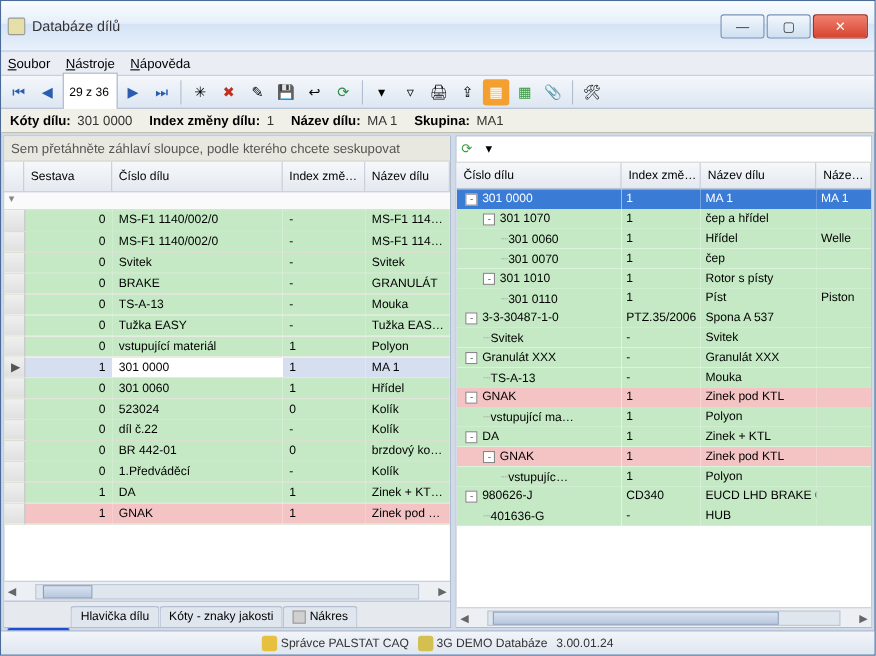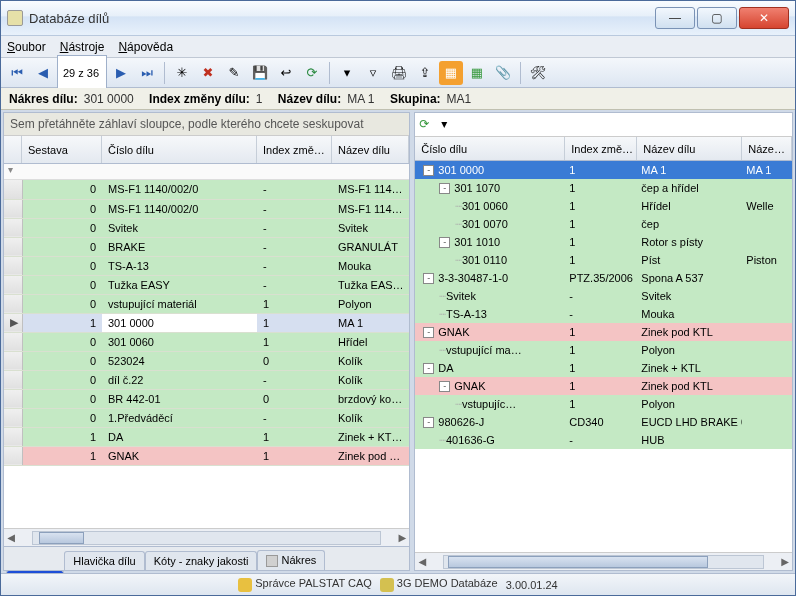--- a/index.html
+++ b/index.html
@@ -9,21 +9,21 @@
     background: #d0dae8;
     width: 796px;
     height: 596px;
     overflow: hidden;
     display: flex;
     flex-direction: column;
     border: 1px solid #4a6a9a;
   }
   
   .titlebar {
-    height: 35px;
+    height: 46px;
     background: linear-gradient(to bottom, #f9fcff 0%, #e6eff9 45%, #d4e3f5 46%, #e8f1fb 100%);
     display: flex;
     align-items: center;
     padding: 0 6px;
     border-bottom: 1px solid #b9c9de;
   }
   .titlebar .icon { width:16px; height:16px; margin-right:6px; background:#e6e0a8; border:1px solid #999; border-radius:2px; }
   .titlebar .title { flex:1; color:#333; font-size:13px; }
   .winbtns { display:flex; gap:0; }
   .winbtn { width:40px; height:22px; border:1px solid #7a92b5; background:linear-gradient(#f2f7fd,#d0e0f0); border-radius:3px; margin-left:2px; display:flex; align-items:center; justify-content:center; font-size:12px; color:#333; cursor:pointer; }
@@ -129,21 +129,21 @@
   <div class="tbtn">🖨</div>
   <div class="tbtn">⇪</div>
   <div class="tbtn" style="background:#f4a030;color:#fff">▦</div>
   <div class="tbtn" style="color:#3a9a40">▦</div>
   <div class="tbtn">📎</div>
   <div class="tsep"></div>
   <div class="tbtn">🛠</div>
 </div>
 
 <div class="infobar">
-  <b>Nákres dílu:</b>
+  <b>Kóty dílu:</b>
   <span class="v">301 0000</span>
   &nbsp;
   <b>Index změny dílu:</b>
   <span class="v">1</span>
   &nbsp;
   <b>Název dílu:</b>
   <span class="v">MA 1</span>
   &nbsp;
   <b>Skupina:</b>
   <span class="v">MA1</span>
@@ -356,20 +356,26 @@
               <td>Spona A 537</td>
               <td></td>
             </tr>
             <tr class="tgreen">
               <td><span class="ind" style="width: 20px;"></span><span class="dline">┈ </span><span>Svitek</span></td>
               <td>-</td>
               <td>Svitek</td>
               <td></td>
             </tr>
             <tr class="tgreen">
+              <td><span class="ind" style="width: 4px;"></span><span class="exp">-</span><span>Granulát XXX</span></td>
+              <td>-</td>
+              <td>Granulát XXX</td>
+              <td></td>
+            </tr>
+            <tr class="tgreen">
               <td><span class="ind" style="width: 20px;"></span><span class="dline">┈ </span><span>TS-A-13</span></td>
               <td>-</td>
               <td>Mouka</td>
               <td></td>
             </tr>
             <tr class="tpink">
               <td><span class="ind" style="width: 4px;"></span><span class="exp">-</span><span>GNAK</span></td>
               <td>1</td>
               <td>Zinek pod KTL</td>
               <td></td>

